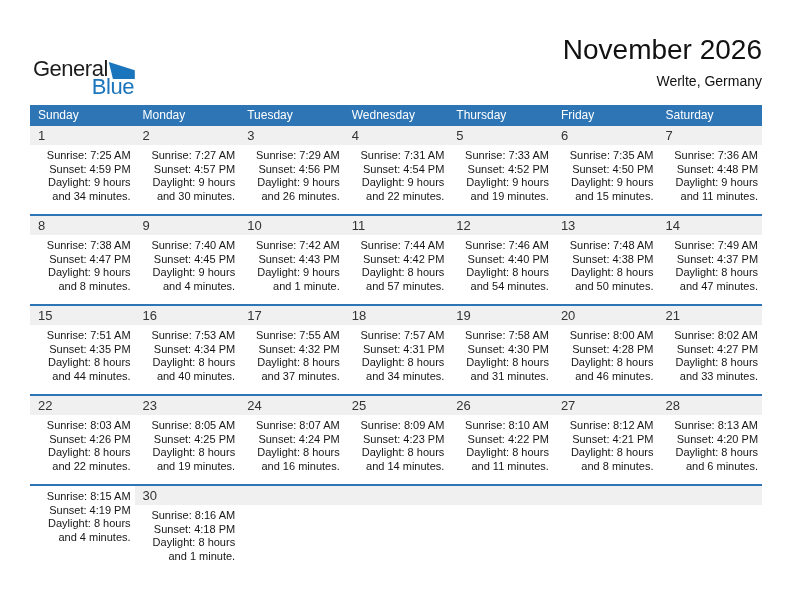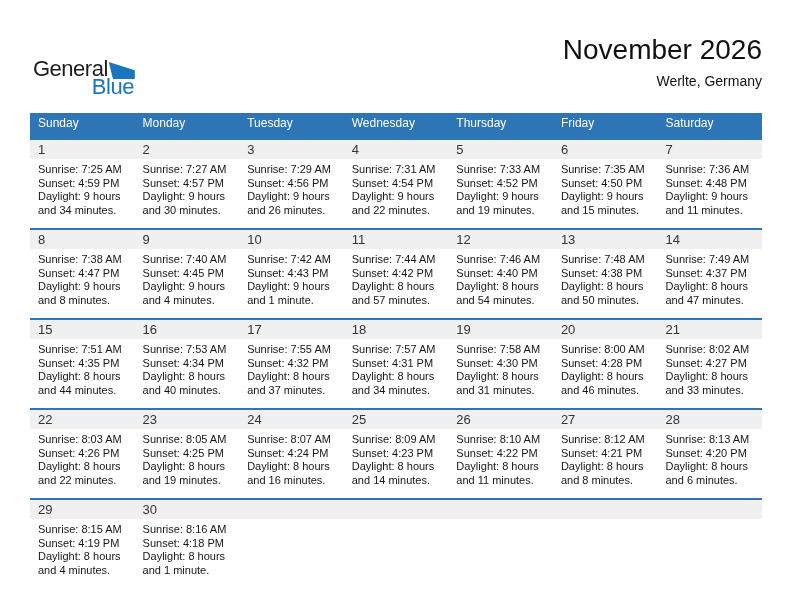--- a/index.html
+++ b/index.html
@@ -21,36 +21,36 @@
   }
   .logo-blue{font-size:22px;color:var(--logo-blue,#1b75bc);letter-spacing:-0.5px;margin-top:-4px;padding-left:58px;text-align:center;}
 
   
   .titles{position:absolute;right:30px;top:34px;text-align:right;}
   .main-title{font-size:28px;font-weight:400;color:#111;margin:0;line-height:1.15;}
   .sub-title{font-size:14px;font-weight:400;color:#111;margin-top:7px;}
 
   
   .calendar{position:absolute;left:30px;top:105px;width:732px;}
-  .weekday-row{display:flex;background:var(--accent,#2e75b6);height:27px;margin-top:8px;}
+  .weekday-row{display:flex;background:var(--accent,#2e75b6);height:21px;}
   .weekday-cell{
     flex:1 1 0;min-width:0;color:#ffffff;font-size:12px;line-height:21px;
     padding-left:8px;box-sizing:border-box;
   }
   .week-row{
     display:flex;height:90px;box-sizing:border-box;
     border-top:2px solid var(--accent,#2e75b6);
   }
   .week-row:first-child{border-top:none;height:88px;}
   .day-cell{flex:1 1 0;min-width:0;overflow:hidden;}
   .num-band{
     height:19px;line-height:19px;background:var(--band-gray,#f0f0f0);
     font-size:13px;color:#333;padding-left:8px;
   }
-  .day-details{padding:4px 4px 0 8px;}
+  .day-details{padding:4px 4px 0 8px;text-align:right;}
   .detail-line{font-size:11px;line-height:13.6px;color:#161616;white-space:nowrap;}
 </style>
 </head>
 <body>
 
 <div class="page">
 
   <div class="logo">
     <div class="logo-top">
       <span class="logo-general">General</span>
@@ -330,21 +330,20 @@
             <div class="day-details">
               <div class="detail-line">Sunrise: 8:13 AM</div>
               <div class="detail-line">Sunset: 4:20 PM</div>
               <div class="detail-line">Daylight: 8 hours</div>
               <div class="detail-line">and 6 minutes.</div>
             </div>
           </div>
         </div>
         <div class="week-row">
           <div class="day-cell">
-            <div class="num-band">29</div>
             <div class="day-details">
               <div class="detail-line">Sunrise: 8:15 AM</div>
               <div class="detail-line">Sunset: 4:19 PM</div>
               <div class="detail-line">Daylight: 8 hours</div>
               <div class="detail-line">and 4 minutes.</div>
             </div>
           </div>
           <div class="day-cell">
             <div class="num-band">30</div>
             <div class="day-details">

